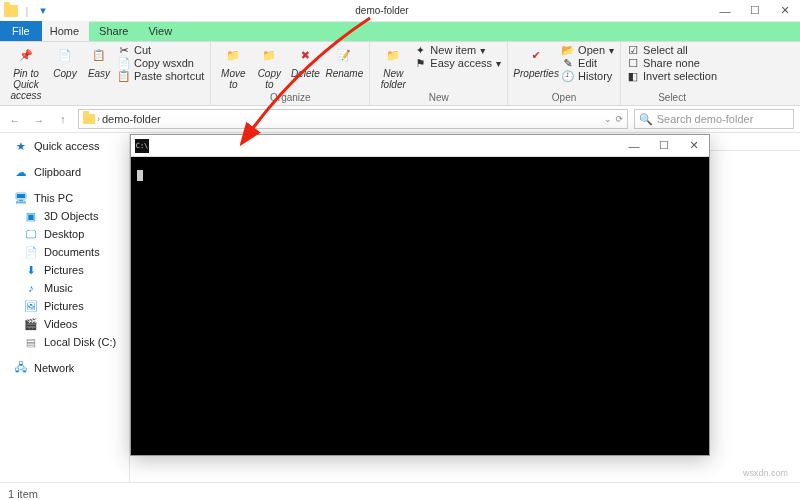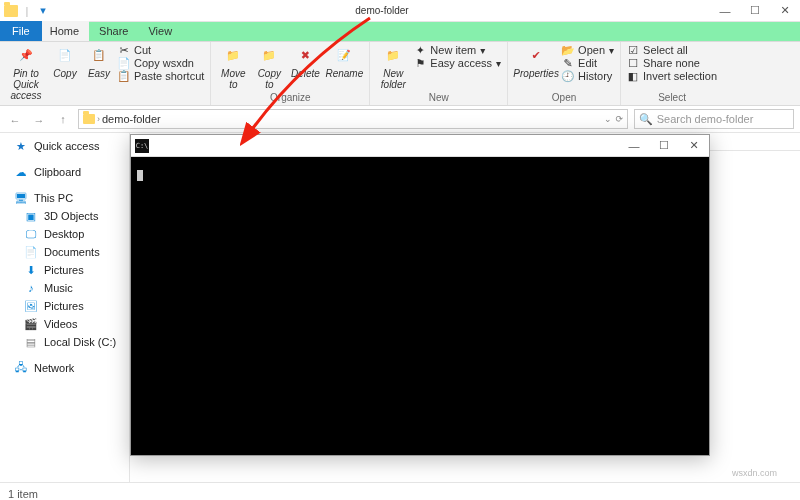--- a/index.html
+++ b/index.html
@@ -37,21 +37,21 @@
   .nav-item.sub { padding-left: 24px; }
   .nav-sep { height: 8px; }
   .nav-ico-sm { width: 14px; height: 14px; display: flex; align-items: center; justify-content: center; }
   .content { flex: 1; position: relative; }
   .col-head { height: 18px; border-bottom: 1px solid #e5e5e5; display: flex; align-items: center; font-size: 10px; color: #444; }
   .col { padding-left: 8px; }
   .file-row { display: flex; align-items: center; padding: 2px 8px; gap: 6px; }
   .folder-ico { width: 14px; height: 12px; background: #ffd868; border-radius: 1px; position: relative; }
   .folder-ico::before { content: ""; position: absolute; top: -3px; left: 0; width: 6px; height: 3px; background: #ffd868; border-radius: 1px 1px 0 0; }
   .status { height: 22px; border-top: 1px solid #e5e5e5; display: flex; align-items: center; padding: 0 8px; font-size: 10px; color: #555; }
-  .watermark { position: absolute; right: 23px; bottom: 22px; font-size: 9px; color: #bbb; }
+  .watermark { position: absolute; right: 12px; bottom: 22px; font-size: 9px; color: #bbb; }
 
   .cmd-window { position: absolute; left: 130px; top: 134px; width: 580px; height: 322px; background: #fff; box-shadow: 0 4px 20px rgba(0,0,0,0.25); border: 1px solid #999; display: flex; flex-direction: column; }
   .cmd-tb { height: 22px; background: #fff; display: flex; align-items: center; border-bottom: 1px solid #ddd; }
   .cmd-tb-ico { width: 14px; height: 14px; margin: 0 4px; background: #111; display: flex; align-items: center; justify-content: center; }
   .cmd-tb-ico span { color: #ccc; font-size: 7px; font-family: monospace; }
   .cmd-title { font-size: 11px; color: #333; }
   .cmd-ctrls { margin-left: auto; display: flex; height: 100%; }
   .cmd-btn { width: 30px; display: flex; align-items: center; justify-content: center; color: #555; font-size: 11px; }
   .cmd-body { flex: 1; background: #000; color: #ccc; font-family: Consolas, monospace; font-size: 10px; padding: 4px 6px; line-height: 1.4; overflow: auto; }
   .cursor { background: #ccc; width: 6px; height: 11px; display: inline-block; vertical-align: middle; }

